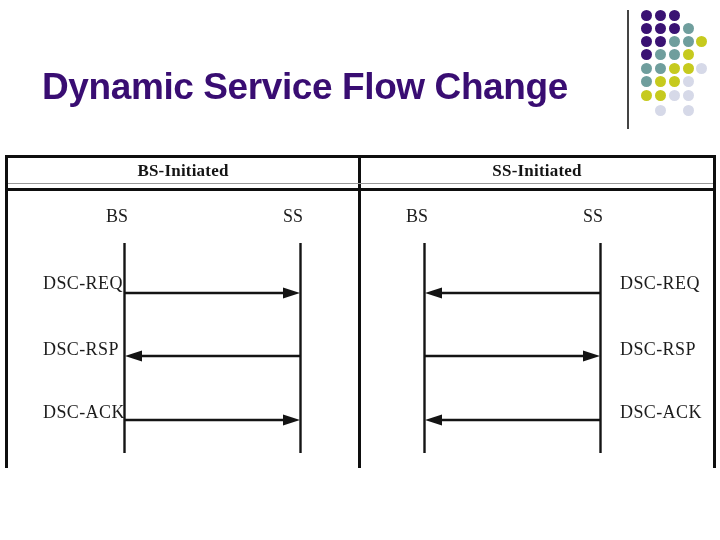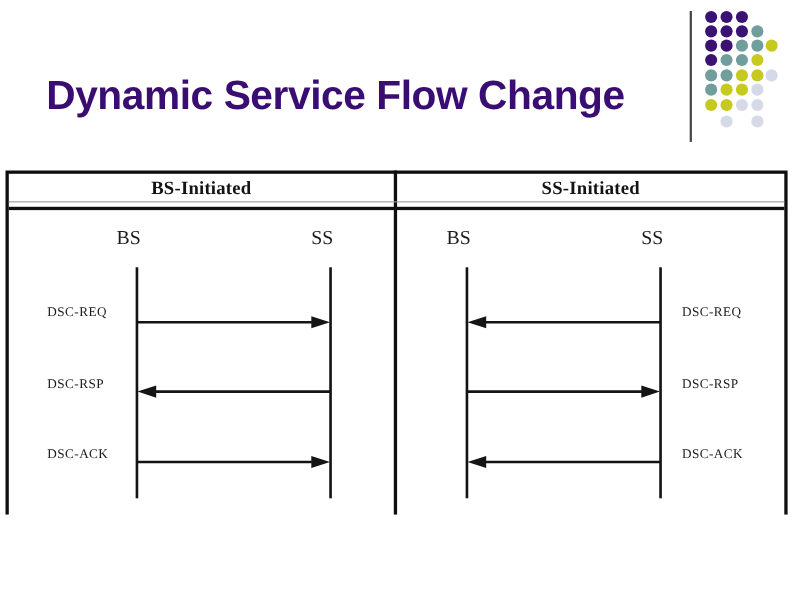--- a/index.html
+++ b/index.html
@@ -38,21 +38,21 @@
     letter-spacing:0.2px;white-space:nowrap;
   }
   #hdr-left{left:83px;}
   #hdr-right{left:437px;}
   .actor-label{
     position:absolute;top:207px;width:44px;height:19px;line-height:19px;text-align:center;
     font-family:"Liberation Serif",serif;font-size:18px;color:#1c1c1c;white-space:nowrap;
   }
   .msg-label{
     position:absolute;height:16px;line-height:16px;
-    font-family:"Liberation Serif",serif;font-size:12px;color:#1c1c1c;
+    font-family:"Liberation Serif",serif;font-size:18px;color:#1c1c1c;
     letter-spacing:0.4px;white-space:nowrap;
   }
   #diagram-svg{position:absolute;left:0;top:0;pointer-events:none;}
   #diagram-svg line{stroke:#141414;stroke-width:2.4px;}
   #diagram-svg polygon{fill:#141414;stroke:none;}
 </style>
 </head>
 <body>
 
 <div id="slide">

